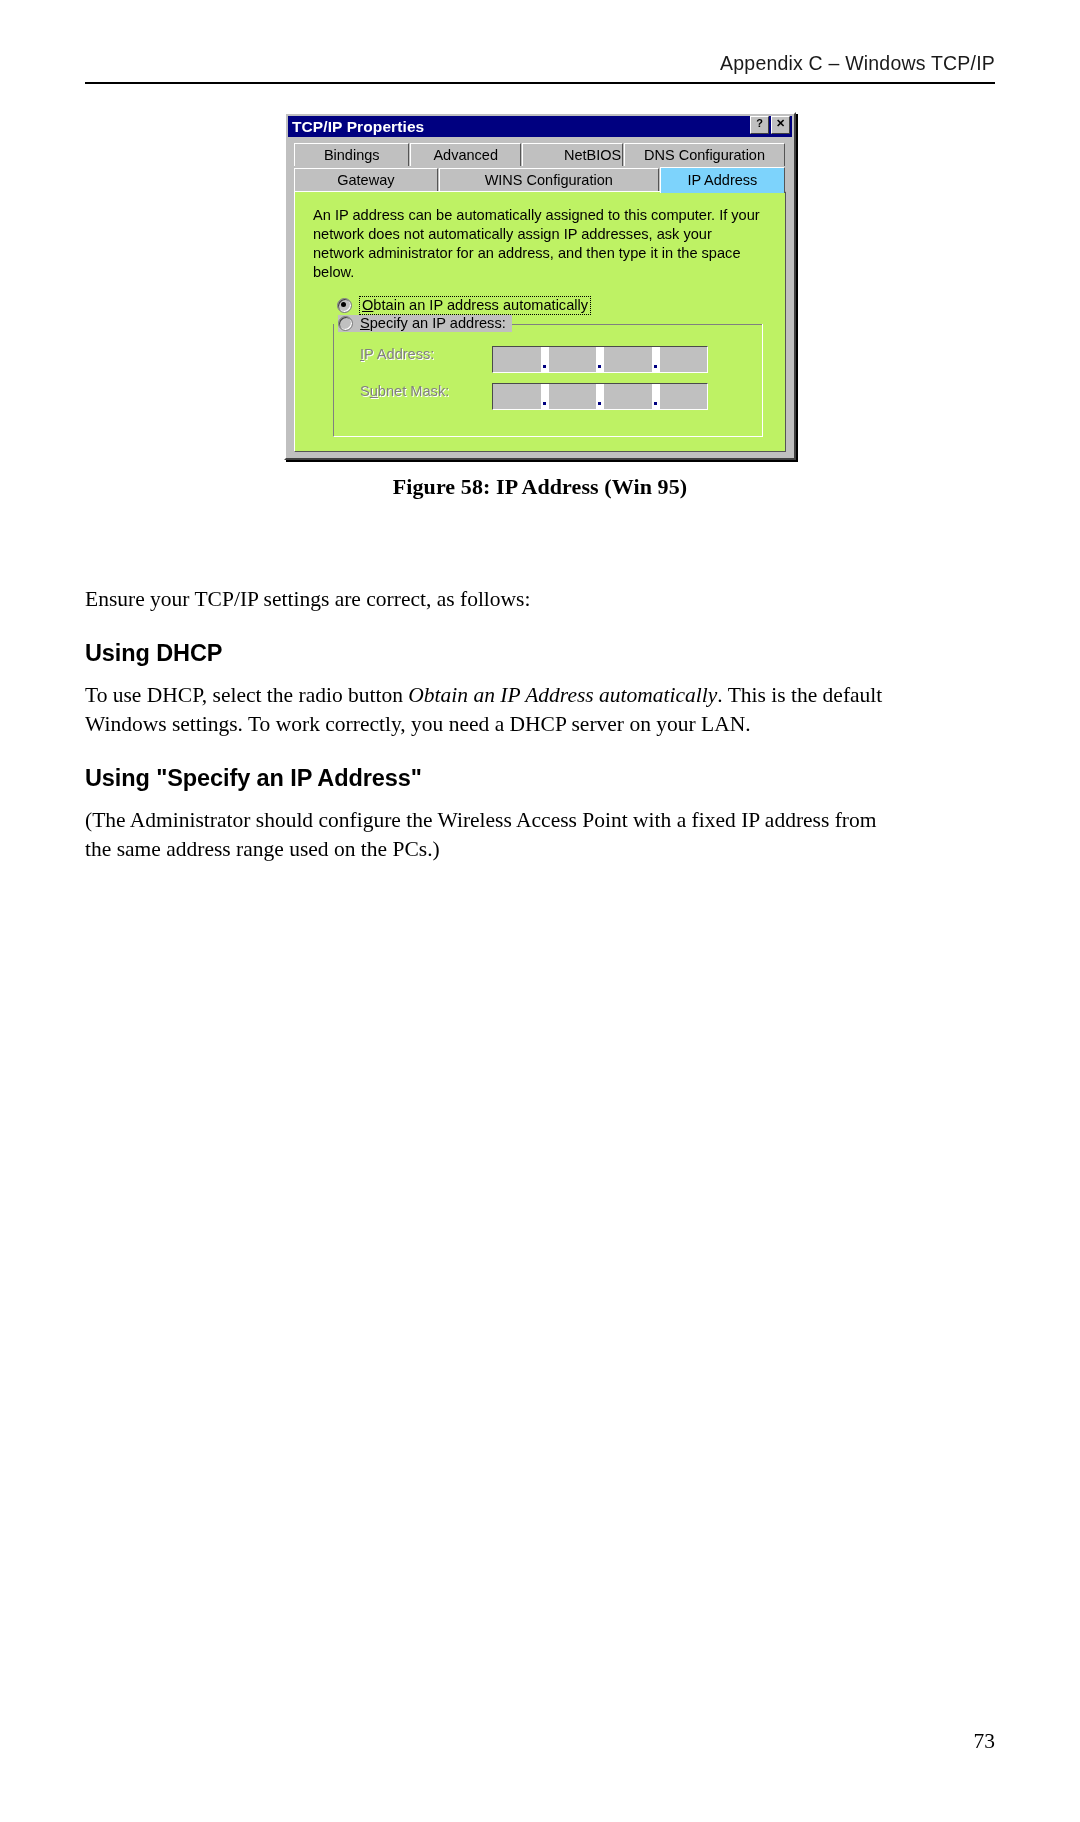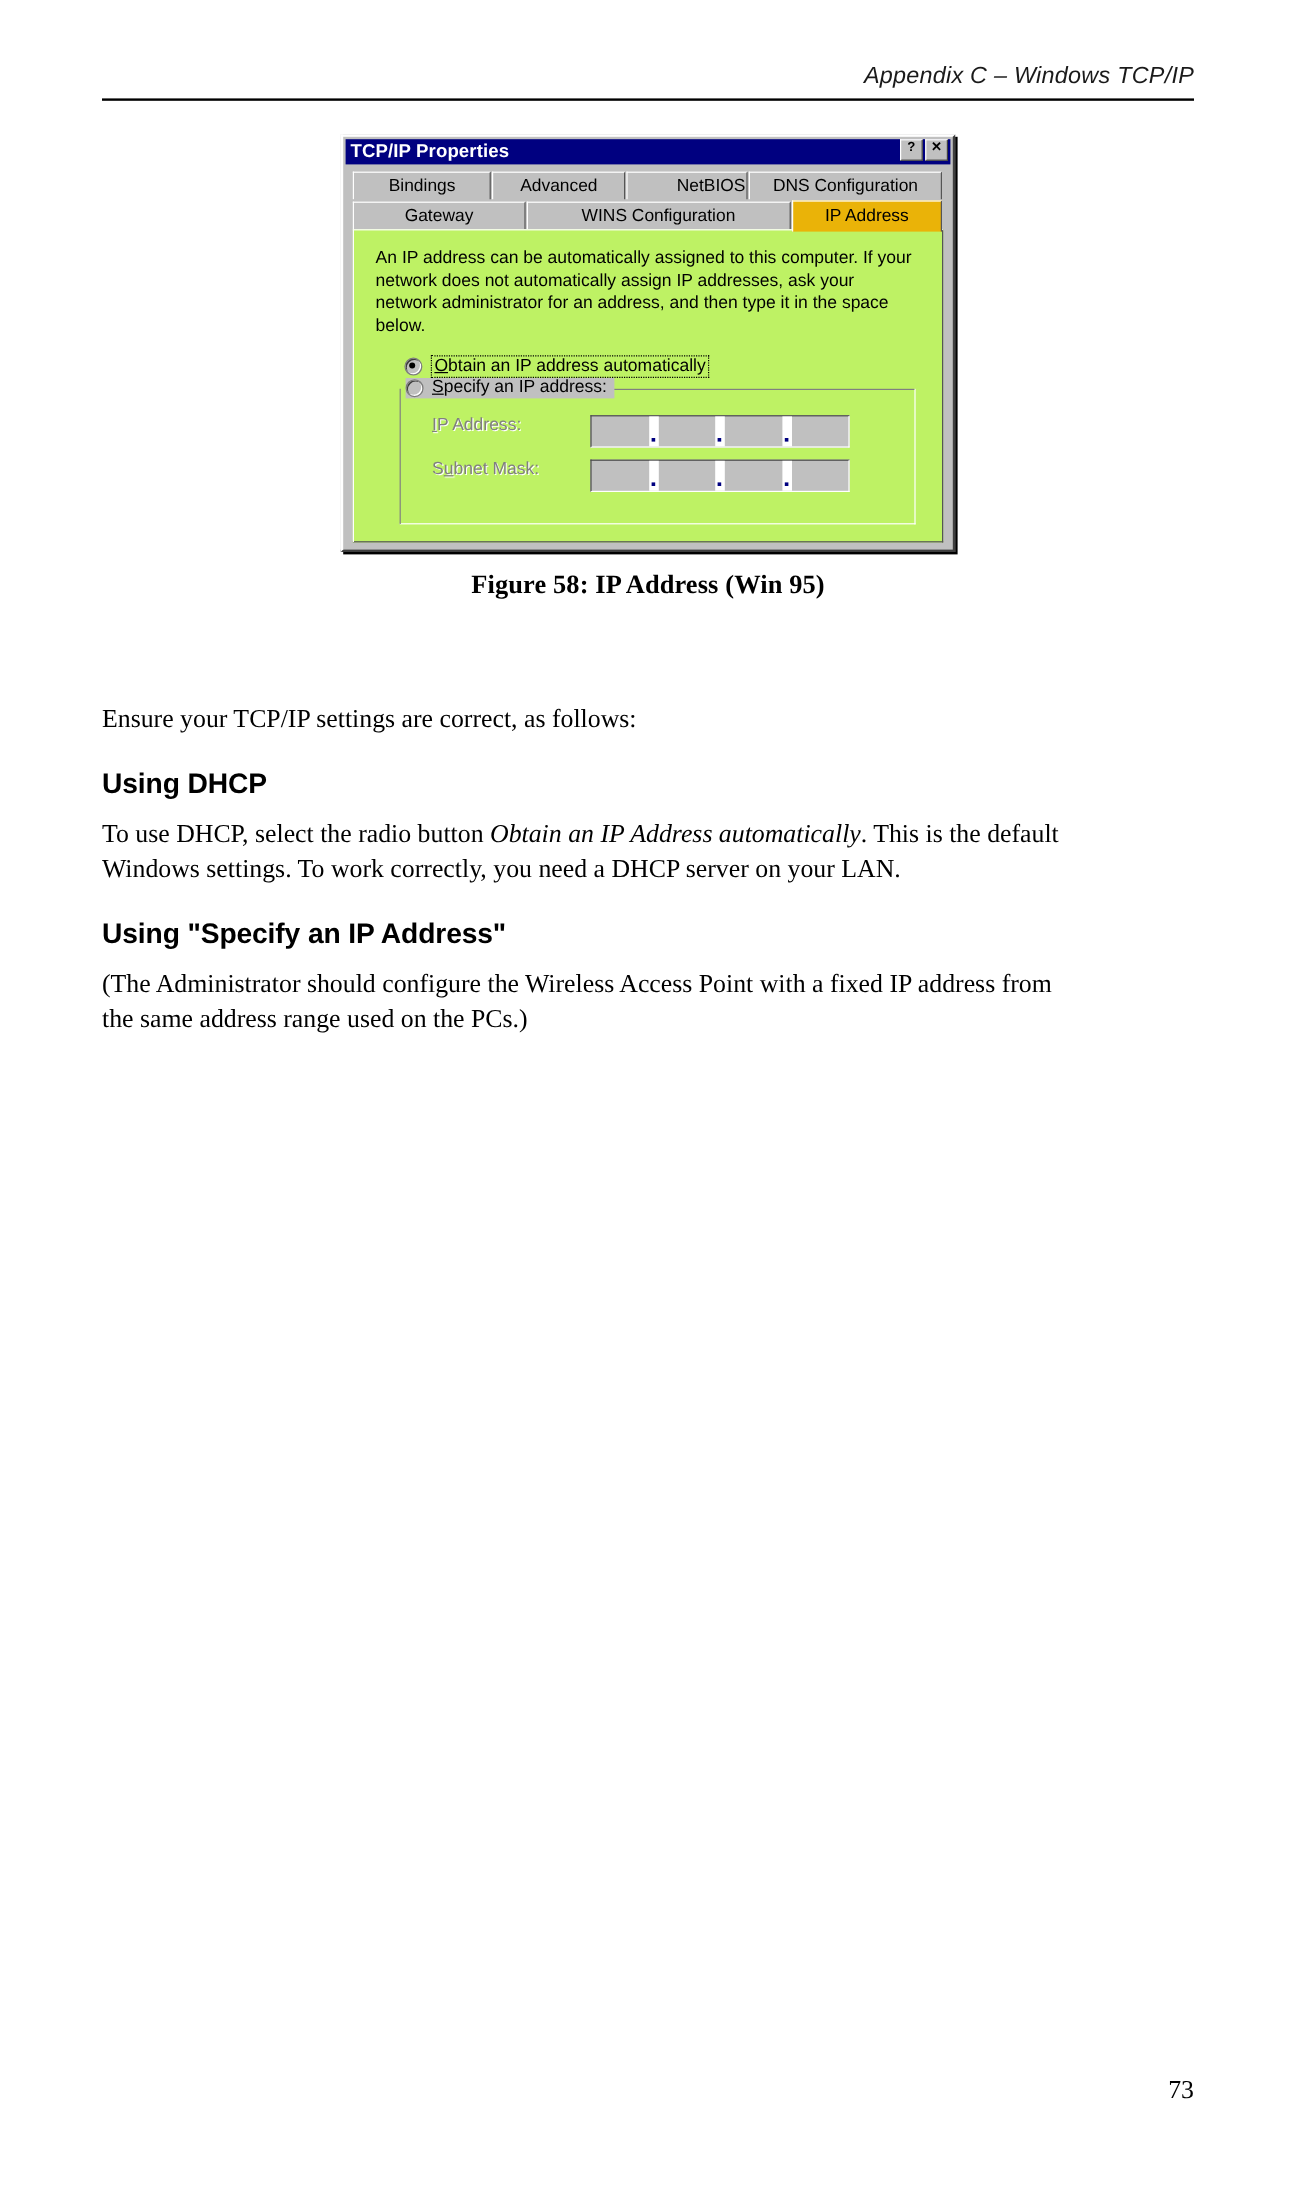--- a/index.html
+++ b/index.html
@@ -15,21 +15,20 @@
     color: #000000;
     overflow: hidden;
   }
 
   
   .page-header {
     position: absolute;
     left: 85px;
     top: 52px;
     width: 910px;
-    font-style: italic;
   }
   .page-header .header-text {
     text-align: right;
     font-family: "Liberation Sans", sans-serif;
     font-size: 19.5px;
     letter-spacing: 0.2px;
     color: #1a1a1a;
     padding-bottom: 7px;
   }
   .page-header .header-rule {
@@ -121,21 +120,21 @@
   .tab.w-bindings { width: 117px; }
   .tab.w-advanced { width: 112px; }
   .tab.w-netbios  { width: 102px; padding-left: 40px; }
   .tab.w-dns      { width: 163px; border-right-color:#555; }
   .tab.w-gateway  { width: 156px; }
   .tab.w-wins     { width: 239px; }
   .tab.w-ipaddr   {
     width: 136px;
     height: 26px;
     line-height: 25px;
-    background: #eab308;
+    background: #7dd3fc;
     border-top: 1.5px solid #ffffff;
     border-left: 1.5px solid #ffffff;
     border-right: 1.5px solid #555555;
     margin-bottom: -2px;
     position: relative;
     z-index: 3;
   }
   .tab-row.row2 { margin-top: 1px; }
 
   

